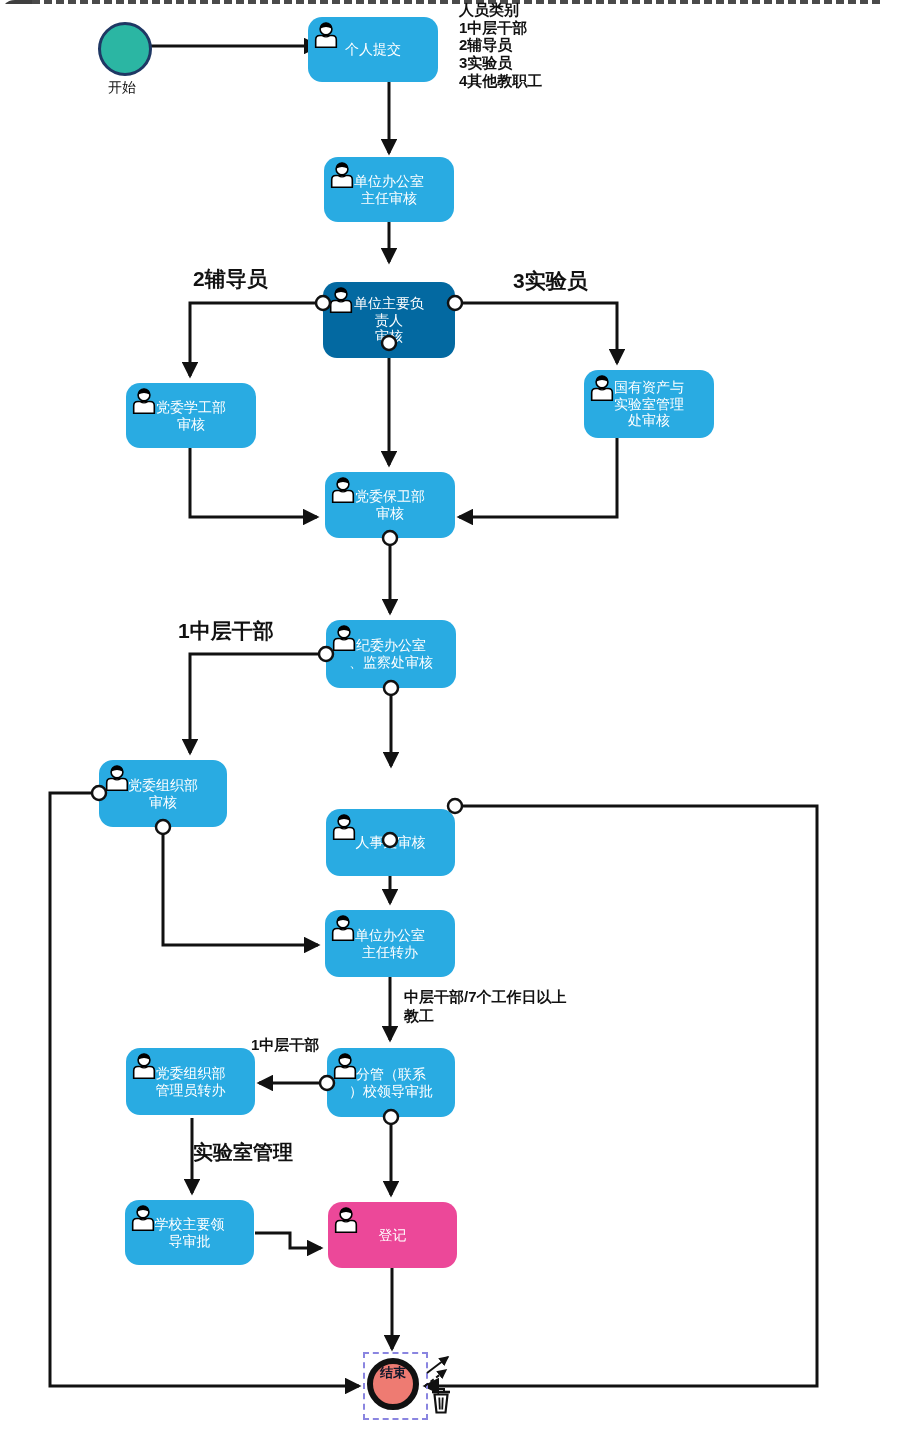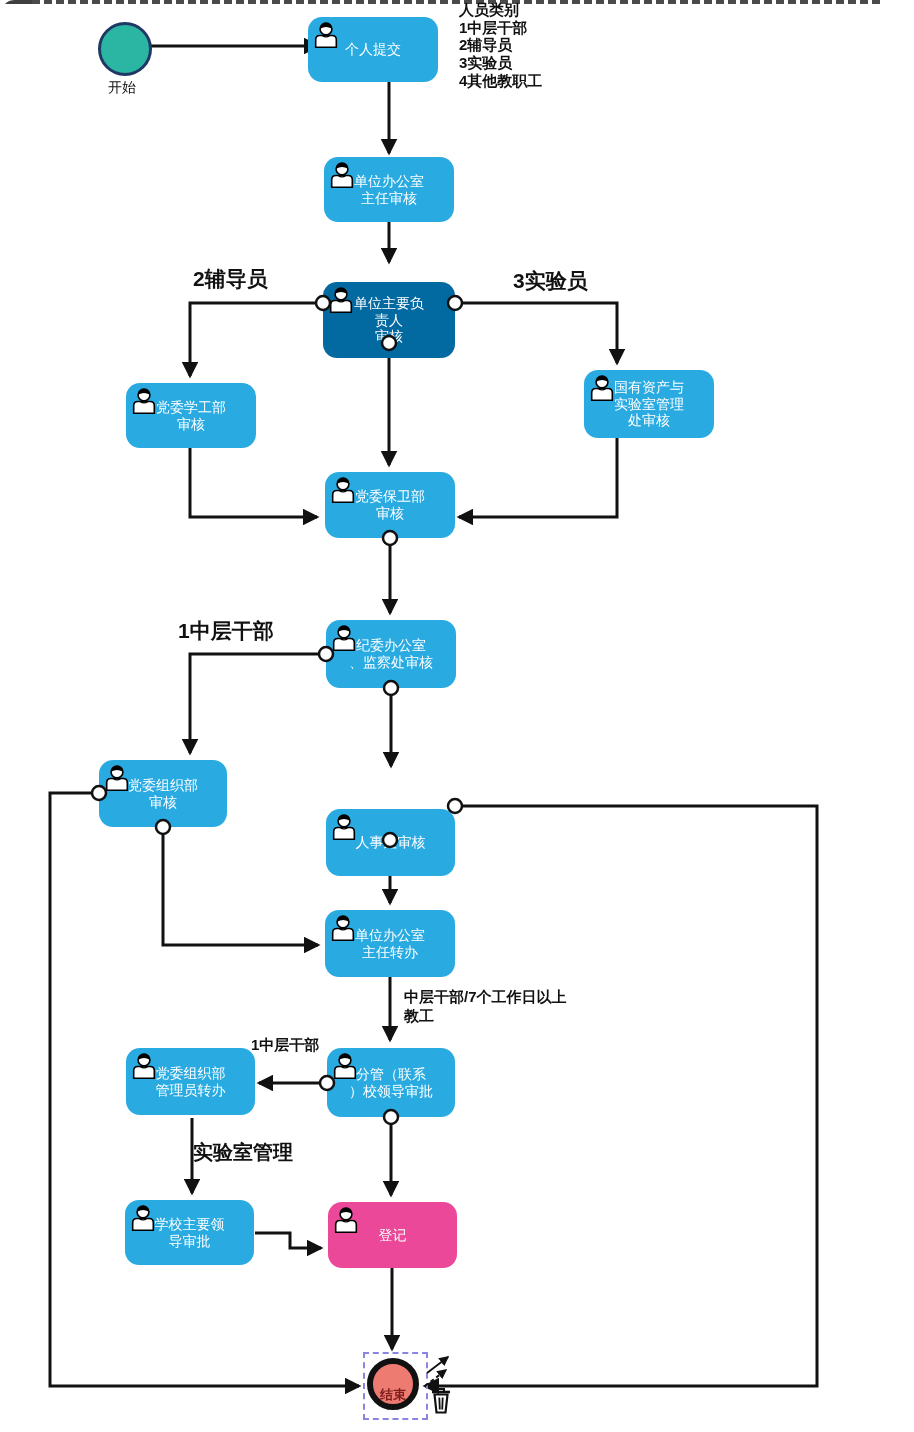--- a/index.html
+++ b/index.html
@@ -21,22 +21,22 @@
     font-size:14px;line-height:1.2;
   }
   .node .lbl{white-space:pre-line;position:relative;z-index:1;}
   .node .picon{position:absolute;left:3px;top:3px;width:30px;height:30px;}
   .node-start{
     position:absolute;z-index:2;border-radius:50%;
   }
   .start-label{position:absolute;z-index:2;color:#111;font-size:14px;text-align:center;}
   .node-end{
     position:absolute;z-index:2;border-radius:50%;
-    display:flex;align-items:flex-end;justify-content:center;
-    color:#7f1d1d;font-size:13px;font-weight:bold;
+    display:flex;align-items:flex-start;justify-content:center;
+    color:#0f172a;font-size:13px;font-weight:bold;
   }
   .selection-box{position:absolute;z-index:1;border:2px dashed #8a85e0;background:transparent;}
   .edge-label{position:absolute;z-index:4;color:#111111;font-weight:bold;white-space:pre-line;line-height:1.25;}
   #legend{position:absolute;z-index:4;color:#111111;font-weight:bold;font-size:15px;line-height:1.18;white-space:pre-line;}
 </style>
 </head>
 <body>
 
 <div id="stage">
   <div id="boundary-solid"></div>

